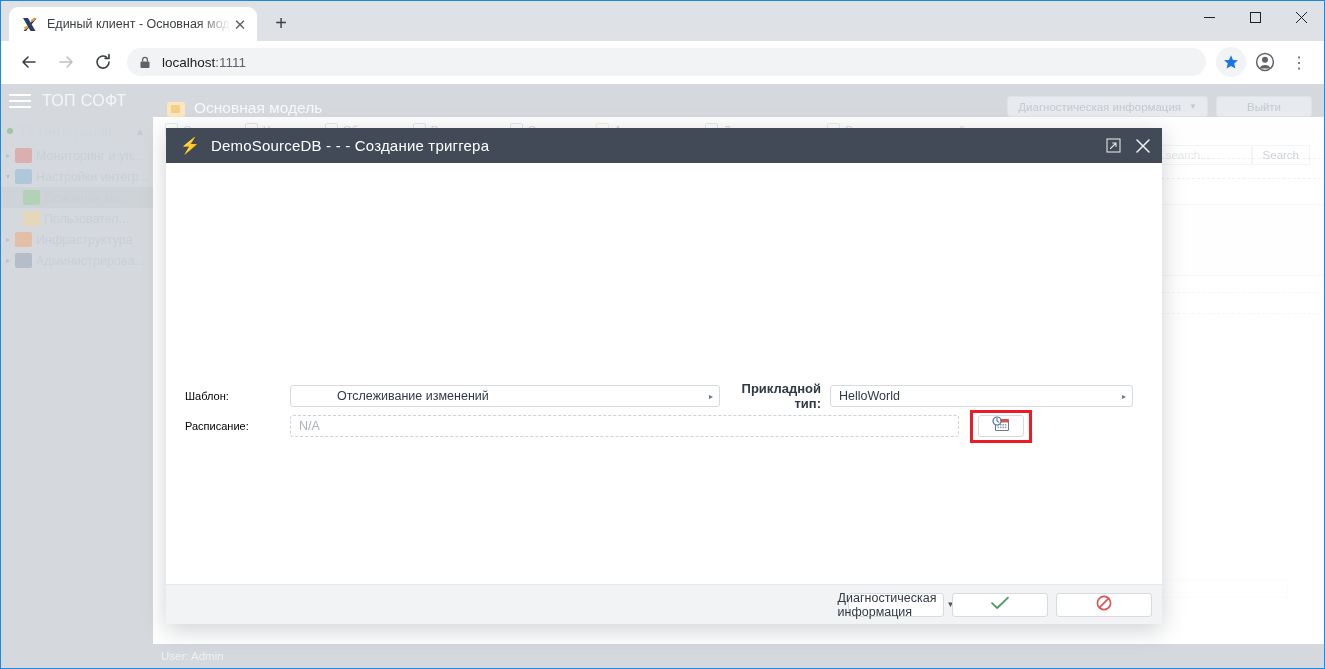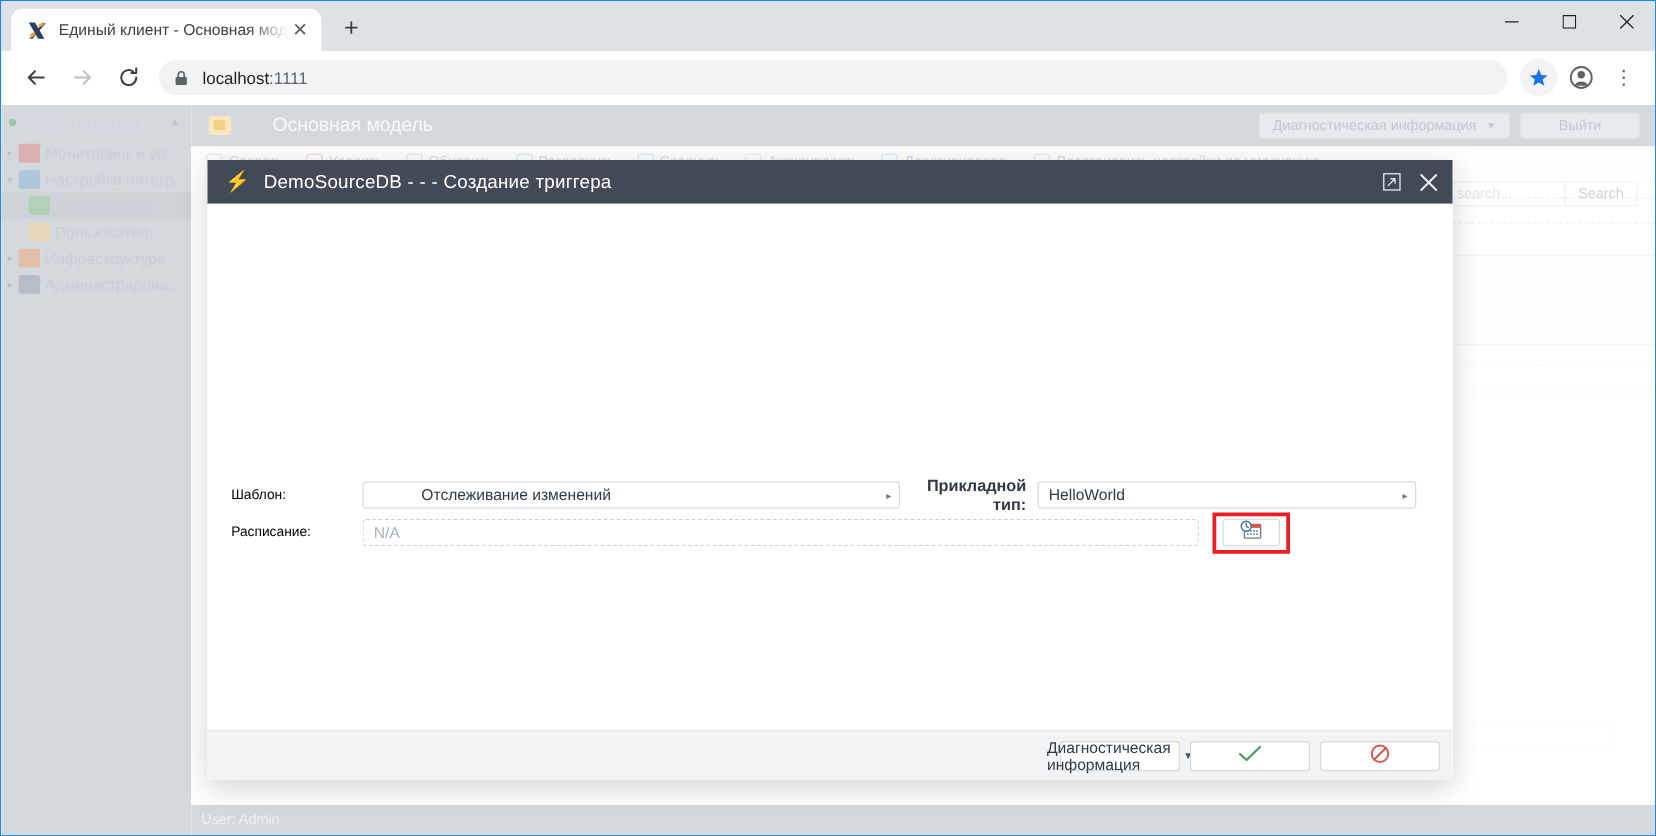--- a/index.html
+++ b/index.html
@@ -138,21 +138,21 @@
   }
   .sb-item.lvl2 { padding-left: 22px; }
   .sb-item.sel { background: #ced3d8; }
 
   .app-main {
     position: absolute; left: 152px; top: 0; right: 0; bottom: 0;
     background: #ffffff;
   }
   .app-topbar {
     height: 33px; background: #d5d9dd;
-    display: flex; align-items: center; padding-left: 14px; gap: 24px;
+    display: flex; align-items: flex-end; padding-left: 14px;
   }
   .app-topbar .folder-ico {
     width: 18px; height: 15px; background: #fbe6bd; border-radius: 2px;
     margin-right: 9px; position: relative;
   }
   .app-topbar .folder-ico:after {
     content:""; position:absolute; left:4px; top:3px; width:9px; height:8px;
     background:#f3d089; border-radius:1px;
   }
   .app-title { color: #f7f9fb; font-size: 15.5px; }
@@ -376,20 +376,28 @@
         <circle cx="10" cy="7.8" r="3" fill="#5f6368"></circle>
         <path d="M4.3 16.6 A6.4 6.4 0 0 1 15.7 16.6" fill="#5f6368"></path>
       </svg>
     </div>
     <div class="tb-icon menu">⋮</div>
   </div>
 
   <div class="page">
 
     <div class="app-sidebar">
+      <div class="app-brand">
+        <span class="hamburger">
+            <span></span>
+            <span></span>
+            <span></span>
+          </span>
+        <span class="brand-text">ТОП СОФТ</span>
+      </div>
       <div class="sb-group">
         <span class="sb-dot"></span>
         <span>Т2 Интеграция</span>
         <span class="chev-up">▲</span>
       </div>
 
       <div class="sb-item">
         <span class="arrow">▸</span>
         <span class="ico" style="background:#e08a8a"></span>
         <span>Мониторинг и уп...</span>

